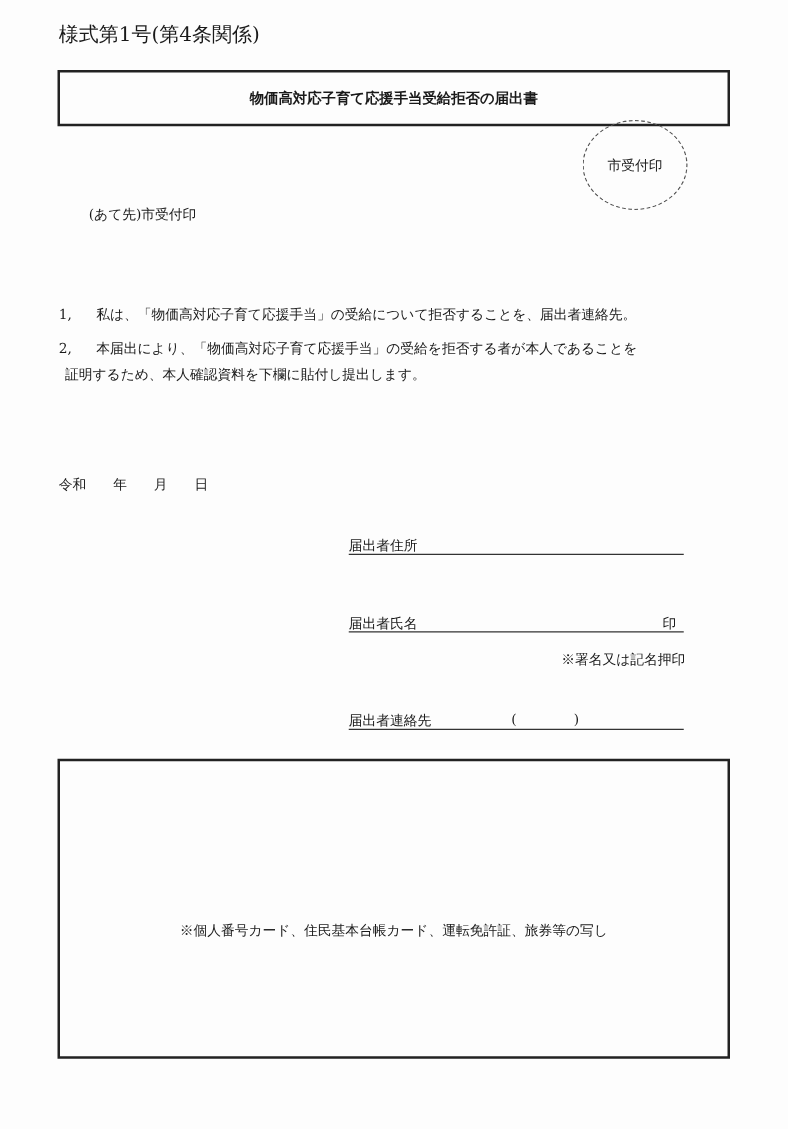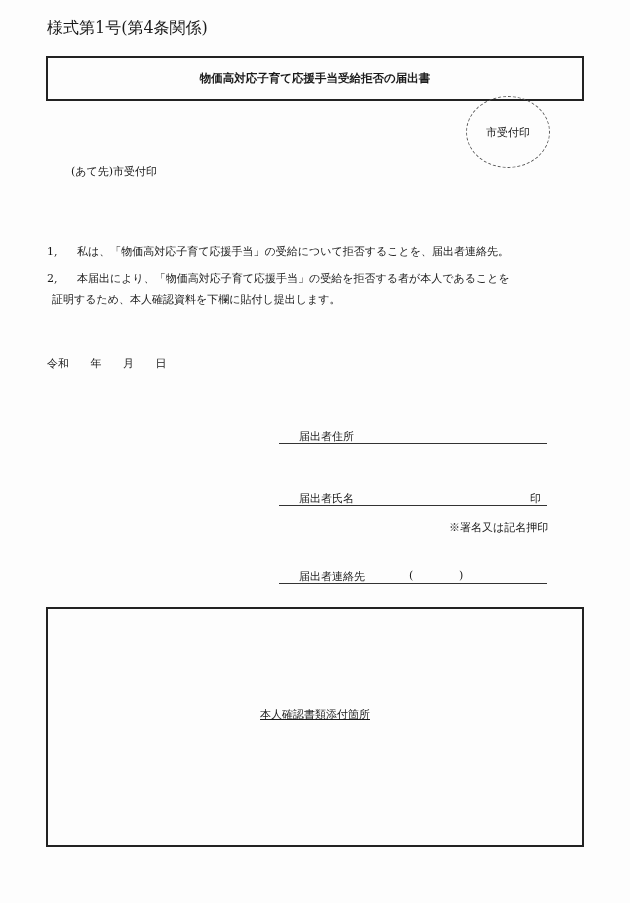--- a/index.html
+++ b/index.html
@@ -17,29 +17,29 @@
   #stamp {
     left: 466px; top: 96px; width: 84px; height: 72px; border: 1px dashed #555; border-radius: 50%;
     display: flex; align-items: center; justify-content: center; box-sizing: border-box;
   }
   #stamp span { font-size: 11px; }
   #addressee { left: 71px; top: 164px; }
   #item1 { left: 47px; top: 244px; }
   #item2 { left: 47px; top: 271px; }
   #item2b { left: 52px; top: 292px; }
   .num { display: inline-block; width: 30px; }
-  #date { left: 47px; top: 356px; }
+  #date { left: 47px; top: 380px; }
   #date span { margin-right: 18px; }
   .field {
     left: 279px; width: 268px; border-bottom: 1px solid #333; height: 15px; box-sizing: border-box;
   }
   #field-address { top: 429px; }
   #field-name { top: 491px; }
   #field-contact { top: 569px; }
-  .field .label { position: absolute; left: 0; top: 0; margin-left: 20px; }
+  .field .label { position: absolute; left: 0; top: 0; }
   #seal-mark { position: absolute; right: 6px; top: 0; }
   #paren-open { position: absolute; left: 130px; top: 0; }
   #paren-close { position: absolute; left: 180px; top: 0; }
   #sign-note { left: 449px; top: 520px; }
   #id-box {
     left: 46px; top: 607px; width: 538px; height: 240px; border: 2px solid #222; box-sizing: border-box;
   }
   #id-title { left: 0; width: 100%; top: 98px; text-align: center; }
   #id-title span { text-decoration: underline; }
   #id-note { left: 0; width: 100%; top: 128px; text-align: center; }
@@ -84,16 +84,14 @@
 </div>
 <div id="sign-note" class="abs">※署名又は記名押印</div>
 
 <div id="field-contact" class="abs field">
   <span class="label">届出者連絡先</span>
   <span id="paren-open">(</span>
   <span id="paren-close">)</span>
 </div>
 
 <div id="id-box" class="abs">
-  <div id="id-title" class="abs">
-    <span>本人確認書類添付箇所</span>
-  </div>
+  <div id="id-note" class="abs">※個人番号カード、住民基本台帳カード、運転免許証、旅券等の写し</div>
 </div>
 
 </body></html>

